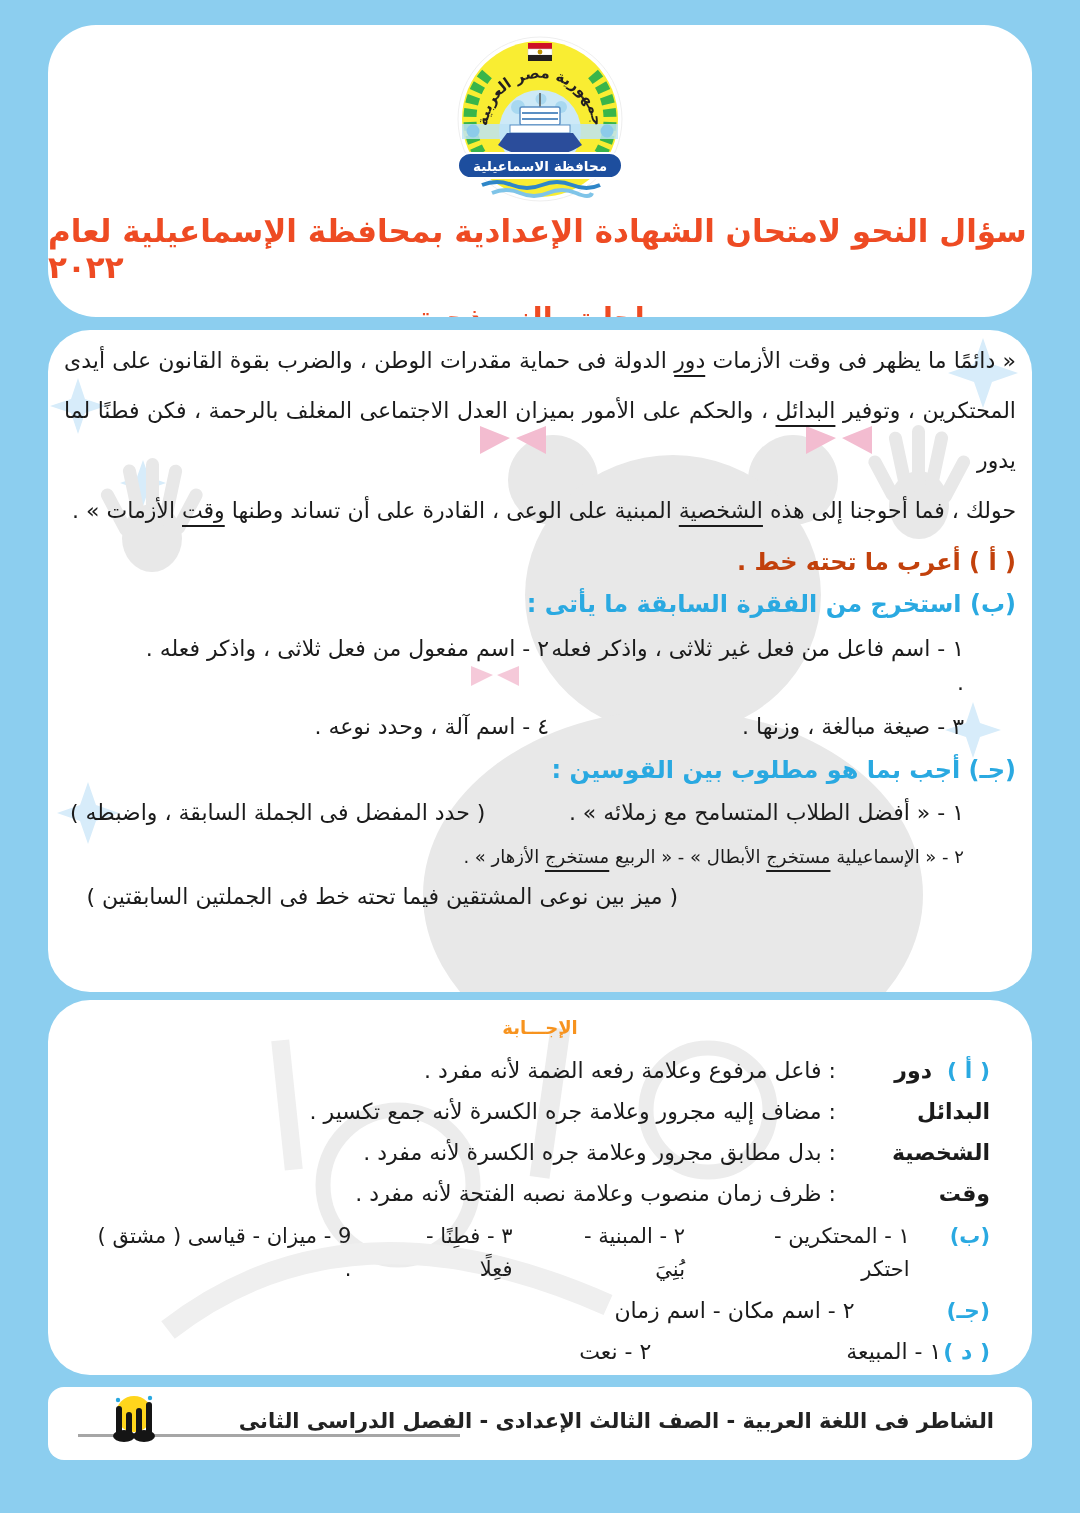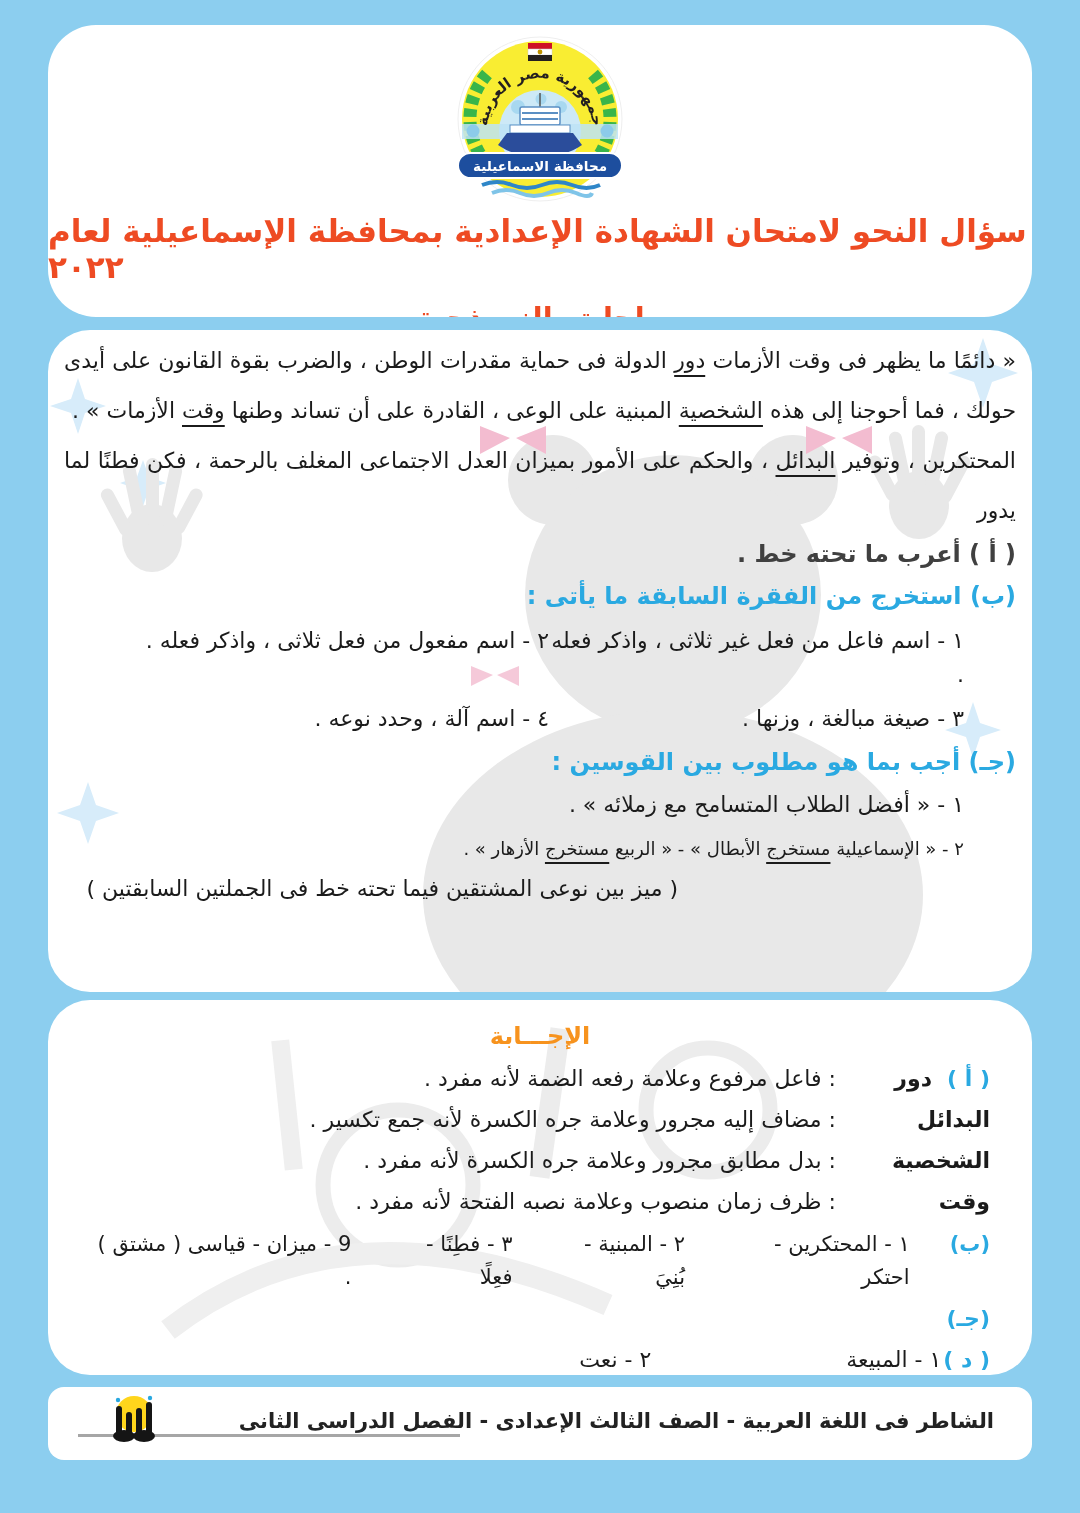--- a/index.html
+++ b/index.html
@@ -22,34 +22,34 @@
   .title1 { margin-top:10px; text-align:left; font-size:31px; font-weight:bold; color:#EE4B23; }
   .title2 { margin-top:16px; text-align:center; font-size:29px; font-weight:bold; color:#EE4B23; }
 
   
   .card2 { top:330px; height:662px; border-radius:42px; padding:0 16px; }
   .pline { font-size:22px; line-height:50px; text-align:justify; text-align-last:justify; }
   .pline.last { text-align-last:auto; }
   .para { padding-top:6px; }
   .u { text-decoration:underline; text-decoration-thickness:2px; text-underline-offset:7px; }
   .qh { font-weight:bold; font-size:24px; line-height:36px; }
-  .qh-a { color:#404040; margin-top:0; }
+  .qh-a { color:#c2410c; margin-top:8px; }
   .qh-b { color:#2AA9E1; margin-top:6px; }
   .qh-c { color:#2AA9E1; margin-top:8px; }
   .bgrid { display:grid; grid-template-columns:415px 1fr; row-gap:10px; margin-top:10px;
            padding-right:52px; font-size:22px; line-height:34px; }
   .crow { display:flex; justify-content:space-between; margin-top:8px; padding-right:52px;
           padding-left:6px; font-size:22px; line-height:34px; }
   .c2row { margin-top:10px; padding-right:52px; font-size:18px; line-height:34px; }
   .c2note { margin-top:6px; margin-right:338px; font-size:22px; line-height:34px; }
   .mk { color:#2AA9E1; font-weight:bold; margin-left:8px; }
 
   
   .card3 { top:1000px; height:375px; border-radius:42px; padding:0 42px; }
-  .ans-header { margin-top:18px; text-align:center; font-size:24px; line-height:36px;
+  .ans-header { margin-top:10px; text-align:center; font-size:18px; line-height:36px;
                 font-weight:bold; color:#F7931E; }
   .arow { display:flex; margin-top:8px; font-size:22px; line-height:33px; }
   .amk { width:58px; color:#2AA9E1; font-weight:bold; flex:none; }
   .albl { width:96px; font-weight:bold; flex:none; }
   .albl-wide { width:154px; font-weight:bold; flex:none; }
   .atxt { flex:1; }
   .brow { display:flex; margin-top:10px; font-size:21px; line-height:33px; column-gap:38px; }
   .brow .mk, .lrow .mk, .erow .mk { margin-left:2px; }
   .lrow { display:flex; margin-top:8px; font-size:22px; line-height:33px; }
   .itm1 { width:200px; flex:none; }
@@ -158,38 +158,39 @@
     <g fill="#F3BCD0">
       <path d="M462,108 L432,96 L432,124 Z M468,108 L498,96 L498,124 Z"></path>
       <path d="M788,108 L758,96 L758,124 Z M794,108 L824,96 L824,124 Z"></path>
       <path d="M445,345 L423,336 L423,356 Z M449,345 L471,336 L471,356 Z" opacity="0.8"></path>
     </g>
   </svg>
 
   <div class="card-inner">
     <div class="para">
       <div class="pline"><span>« دائمًا ما يظهر فى وقت الأزمات </span><span class="u">دور</span><span> الدولة فى حماية مقدرات الوطن ، والضرب بقوة القانون على أيدى</span></div>
+      <div class="pline"><span>المحتكرين ، وتوفير </span><span class="u">البدائل</span><span> ، والحكم على الأمور بميزان العدل الاجتماعى المغلف بالرحمة ، فكن فطنًا لما يدور</span></div>
       <div class="pline last"><span>حولك ، فما أحوجنا إلى هذه </span><span class="u">الشخصية</span><span> المبنية على الوعى ، القادرة على أن تساند وطنها </span><span class="u">وقت</span><span> الأزمات » .</span></div>
-      <div class="pline"><span>المحتكرين ، وتوفير </span><span class="u">البدائل</span><span> ، والحكم على الأمور بميزان العدل الاجتماعى المغلف بالرحمة ، فكن فطنًا لما يدور</span></div>
     </div>
 
     <div class="qh qh-a">( أ ) أعرب ما تحته خط .</div>
     <div class="qh qh-b">(ب) استخرج من الفقرة السابقة ما يأتى :</div>
 
     <div class="bgrid">
       <div>١ - اسم فاعل من فعل غير ثلاثى ، واذكر فعله .</div>
       <div>٢ - اسم مفعول من فعل ثلاثى ، واذكر فعله .</div>
       <div>٣ - صيغة مبالغة ، وزنها .</div>
       <div>٤ - اسم آلة ، وحدد نوعه .</div>
     </div>
 
     <div class="qh qh-c">(جـ) أجب بما هو مطلوب بين القوسين :</div>
 
     <div class="crow">
       <span>١ - « أفضل الطلاب المتسامح مع زملائه » .</span>
+      <span>( حدد المفضل فى الجملة السابقة ، واضبطه )</span>
     </div>
 
     <div class="c2row"><span>٢ - « الإسماعيلية </span><span class="u">مستخرج</span><span> الأبطال » - « الربيع </span><span class="u">مستخرج</span><span> الأزهار » .</span></div>
 
     <div class="c2note">( ميز بين نوعى المشتقين فيما تحته خط فى الجملتين السابقتين )</div>
 
   </div>
 </div>
 
 <div class="card card3">
@@ -225,20 +226,21 @@
     <div class="brow">
       <span class="mk">(ب)</span>
       <span>١ - المحتكرين - احتكر</span>
       <span>٢ - المبنية - بُنِيَ</span>
       <span>٣ - فطِنًا - فعِلًا</span>
       <span>9 - ميزان - قياسى ( مشتق ) .</span>
     </div>
 
     <div class="lrow">
       <span class="mk">(جـ)</span>
+      <span class="itm2">٢ - اسم مكان - اسم زمان</span>
     </div>
 
     <div class="lrow">
       <span class="mk">( د )</span>
       <span class="itm1">١ - المبيعة</span>
       <span class="itm2">٢ - نعت</span>
     </div>
 
     <div class="erow">
       <span class="mk">(هـ)</span>

